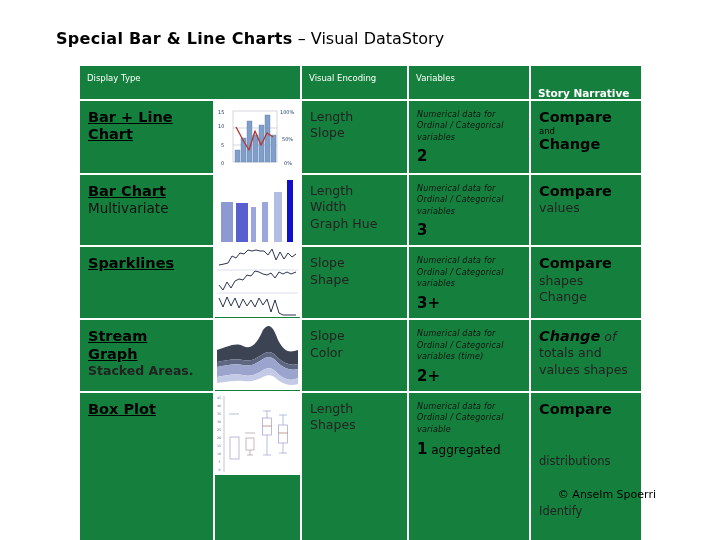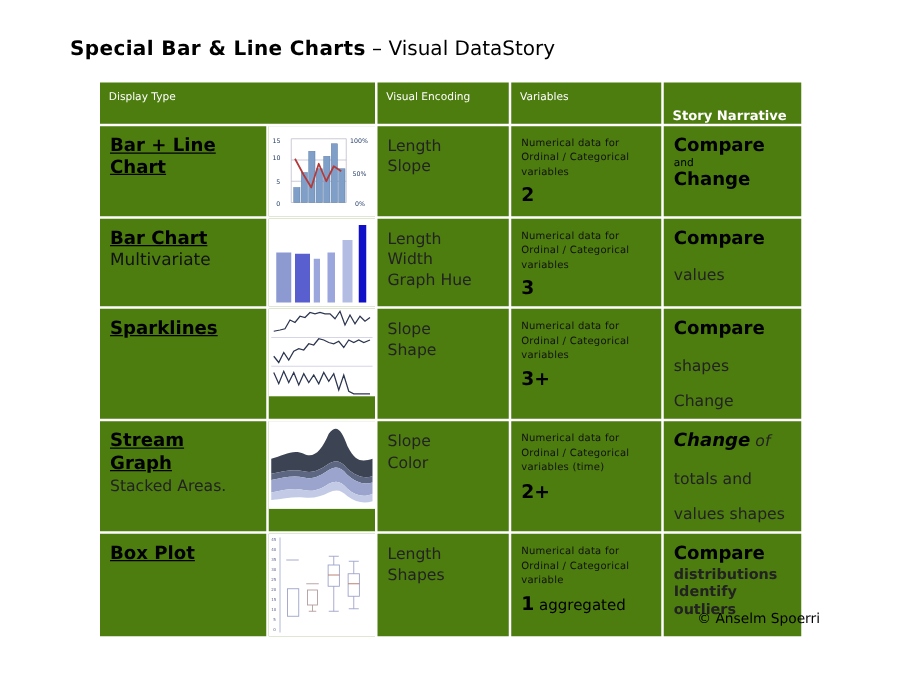--- a/index.html
+++ b/index.html
@@ -17,21 +17,21 @@
   #title .dash{font-weight:normal;}
   #title .light{font-weight:normal;}
 
   
   #tbl{
     position:absolute;left:78px;top:64px;
     width:565px;border-collapse:separate;border-spacing:2px 2px;
     table-layout:fixed;
   }
   #tbl td{
-    vertical-align:top;padding:0;background:#4d7c0f;
+    vertical-align:top;padding:0;background:#15803d;
   }
   
   .c-disp{width:133px;}
   .c-img{width:85px;}
   .c-enc{width:105px;}
   .c-var{width:120px;}
   .c-nar{width:110px;}
 
   
   tr.hdr td{
@@ -40,29 +40,29 @@
   .hdr-lbl{
     font-size:8.5px;padding:8px 0 0 7px;display:block;
     line-height:1;white-space:nowrap;
   }
   .hdr-lbl.bold{font-size:10.5px;font-weight:bold;padding-top:22px;}
 
   
   .cellpad{padding:8px 6px 6px 8px;}
   .disp-main{font-size:14.5px;font-weight:bold;color:#000;line-height:1.22;text-decoration:underline;}
   .disp-sub{font-size:13.5px;font-weight:normal;color:#111;line-height:1.25;}
-  .disp-sub2{font-size:12.5px;font-weight:normal;color:#222;line-height:1.25;}
+  .disp-sub2{font-size:12.5px;font-weight:bold;color:#222;line-height:1.25;}
   .enc-line{font-size:12.5px;color:#222;line-height:1.33;}
-  .var-small{font-size:8px;color:#111;line-height:1.45;letter-spacing:.2px;}
+  .var-small{font-size:8px;color:#111;line-height:1.45;letter-spacing:.2px;font-style:italic;}
   .var-num{font-size:15px;font-weight:bold;color:#000;margin-top:4px;display:block;}
   .var-num .agg{font-size:12px;font-weight:normal;}
   .nar-big{font-size:14.5px;font-weight:bold;color:#000;line-height:1.2;}
   .nar-sm{font-size:8.5px;font-weight:normal;color:#000;}
-  .nar-reg{font-size:12.5px;font-weight:normal;color:#222;line-height:1.3;margin-top:12px;}
-  .nar-mid{font-size:11.5px;font-weight:bold;color:#222;}
+  .nar-reg{font-size:12.5px;font-weight:normal;color:#222;line-height:1.3;}
+  .nar-mid{font-size:11.5px;font-weight:normal;color:#222;margin-top:36px;}
 
   
   td.imgcell{background:#f3f3fb;padding:0;}
   .thumb{display:block;background:#ffffff;}
 
   
   #footer{
     position:absolute;right:64px;top:488px;
     font-size:11px;color:#000;white-space:nowrap;
   }

